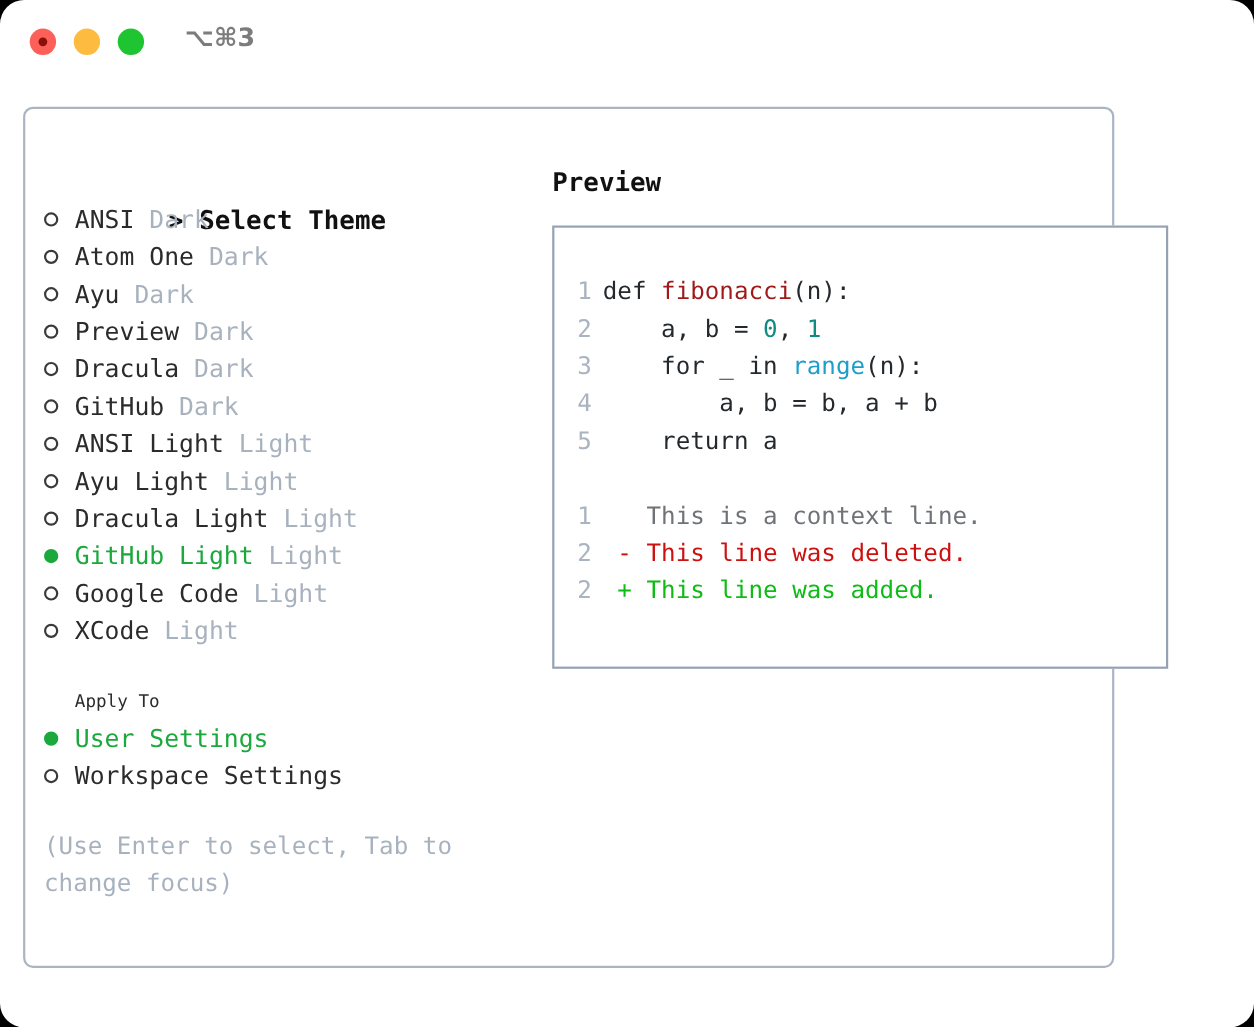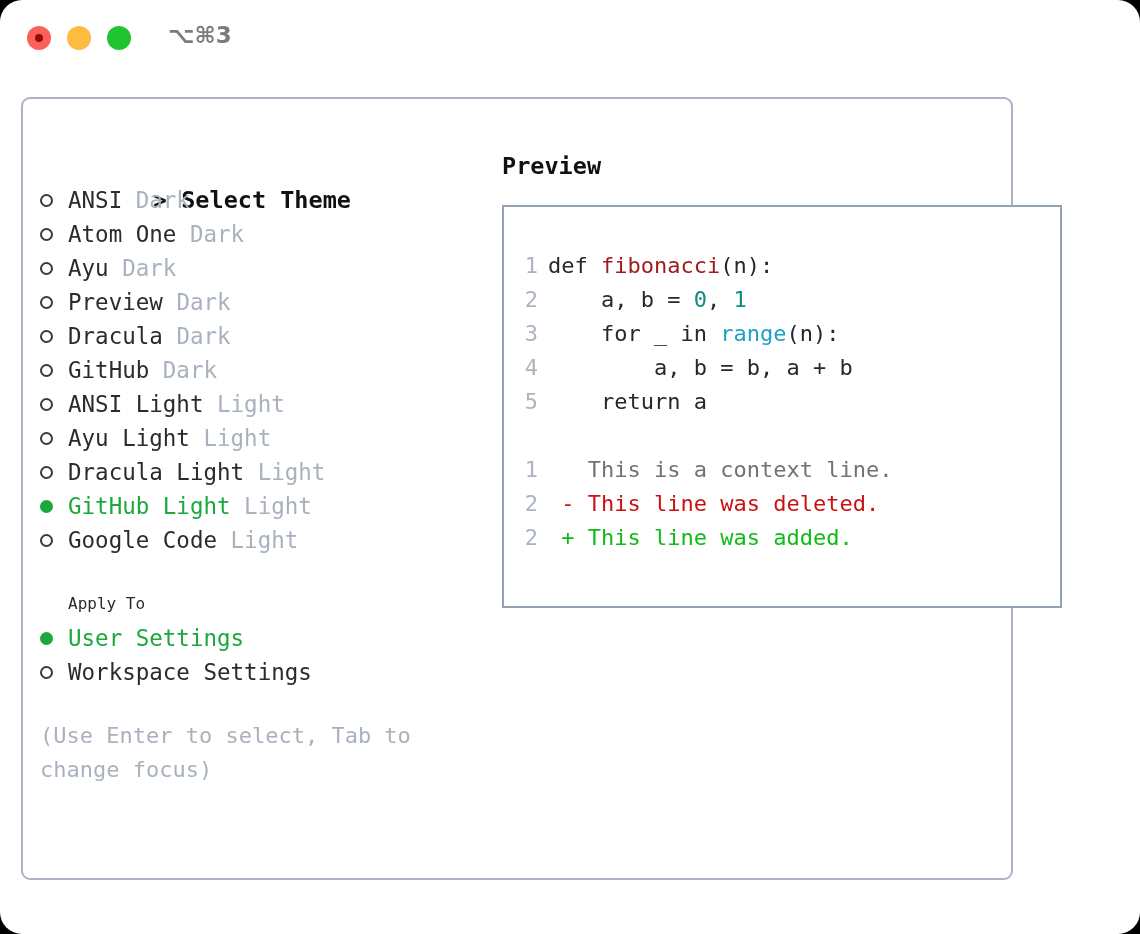--- a/index.html
+++ b/index.html
@@ -211,20 +211,21 @@
           <div class="row"><span class="marker"><span class="bullet empty"></span></span><span class="lbl-name">Atom One</span> <span class="lbl-kind">Dark</span></div>
           <div class="row"><span class="marker"><span class="bullet empty"></span></span><span class="lbl-name">Ayu</span> <span class="lbl-kind">Dark</span></div>
           <div class="row"><span class="marker"><span class="bullet empty"></span></span><span class="lbl-name">Preview</span> <span class="lbl-kind">Dark</span></div>
           <div class="row"><span class="marker"><span class="bullet empty"></span></span><span class="lbl-name">Dracula</span> <span class="lbl-kind">Dark</span></div>
           <div class="row"><span class="marker"><span class="bullet empty"></span></span><span class="lbl-name">GitHub</span> <span class="lbl-kind">Dark</span></div>
           <div class="row"><span class="marker"><span class="bullet empty"></span></span><span class="lbl-name">ANSI Light</span> <span class="lbl-kind">Light</span></div>
           <div class="row"><span class="marker"><span class="bullet empty"></span></span><span class="lbl-name">Ayu Light</span> <span class="lbl-kind">Light</span></div>
           <div class="row"><span class="marker"><span class="bullet empty"></span></span><span class="lbl-name">Dracula Light</span> <span class="lbl-kind">Light</span></div>
           <div class="row"><span class="marker"><span class="bullet filled"></span></span><span class="lbl-name selected">GitHub Light</span> <span class="lbl-kind">Light</span></div>
           <div class="row"><span class="marker"><span class="bullet empty"></span></span><span class="lbl-name">Google Code</span> <span class="lbl-kind">Light</span></div>
+          <div class="row"><span class="marker"><span class="bullet empty"></span></span><span class="lbl-name">XCode</span> <span class="lbl-kind">Light</span></div>
         </div>
 
       <div id="apply-spacer"></div>
 
       <div id="apply-heading">Apply To</div>
 
       <div id="apply-rows">
           <div class="row"><span class="marker"><span class="bullet filled"></span></span><span class="lbl-name selected">User Settings</span></div>
           <div class="row"><span class="marker"><span class="bullet empty"></span></span><span class="lbl-name">Workspace Settings</span></div>
         </div>

